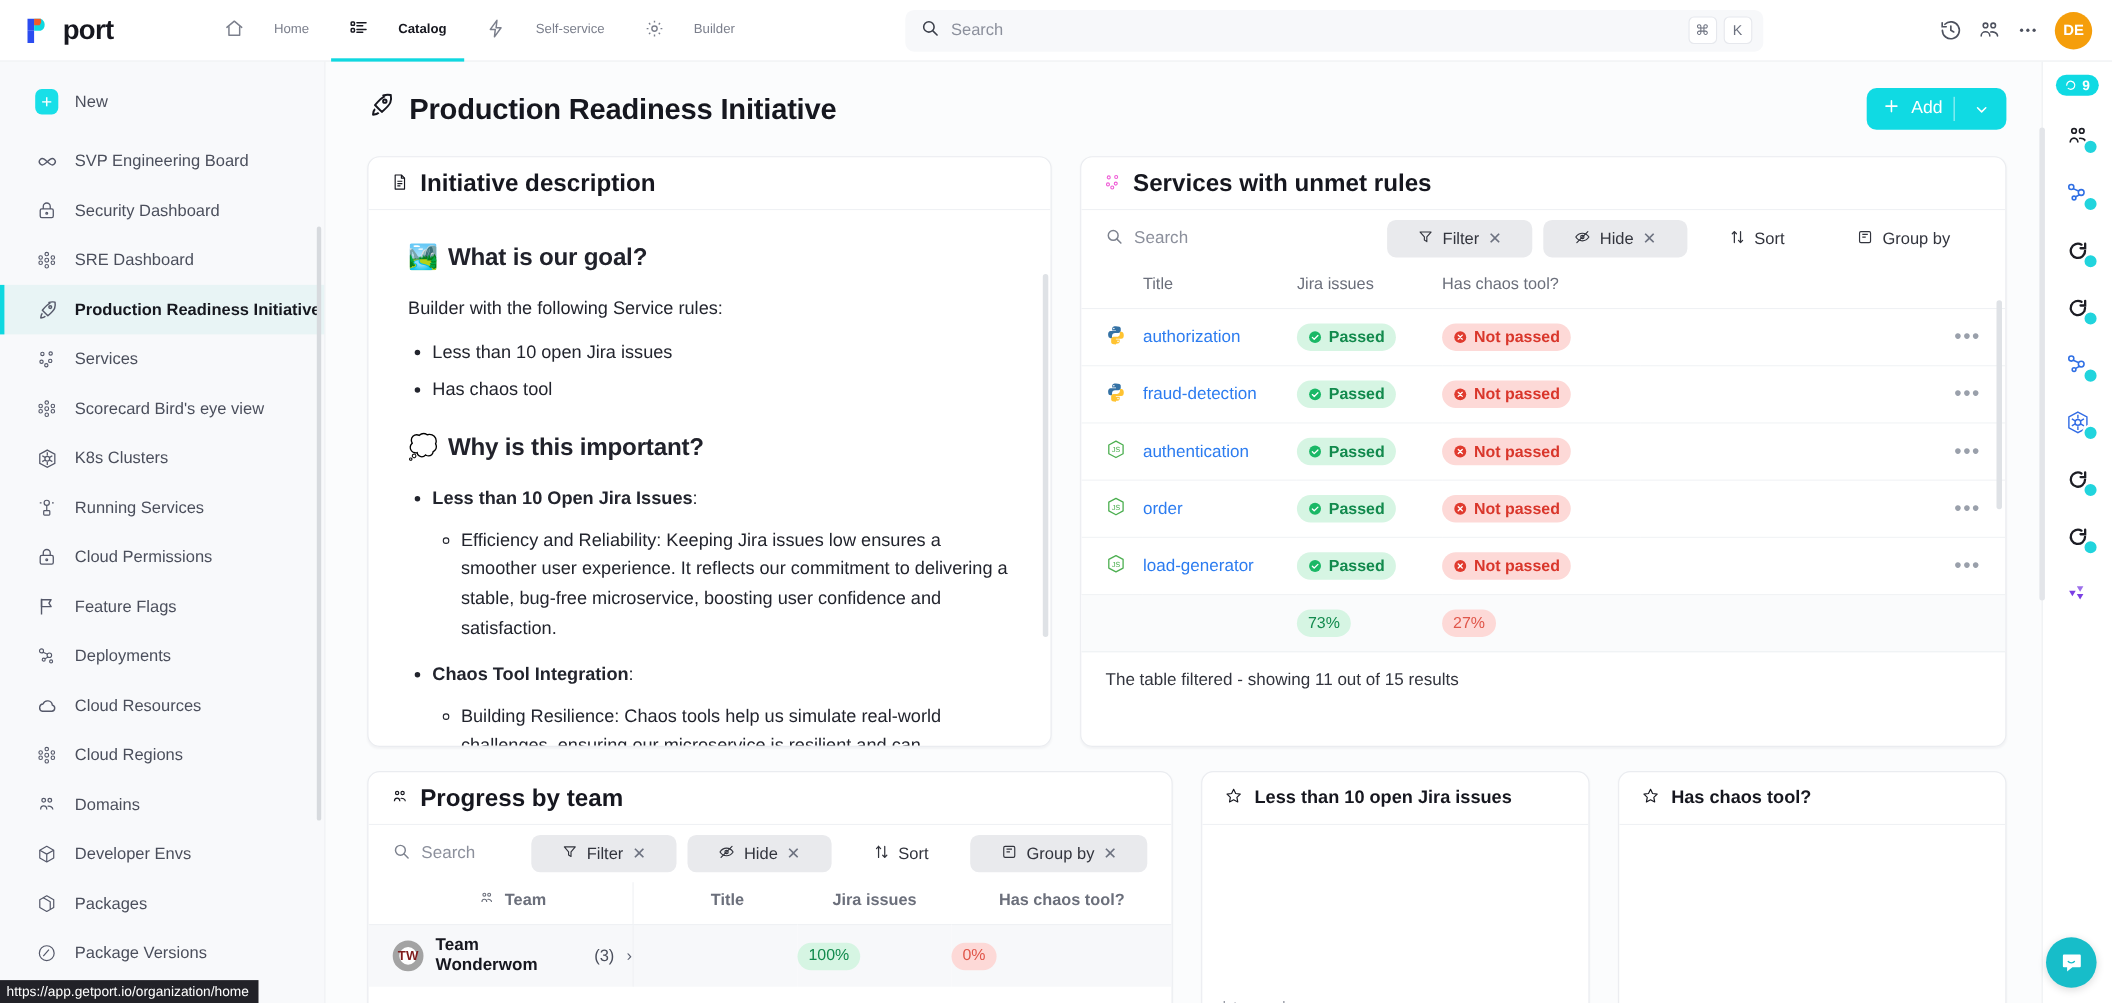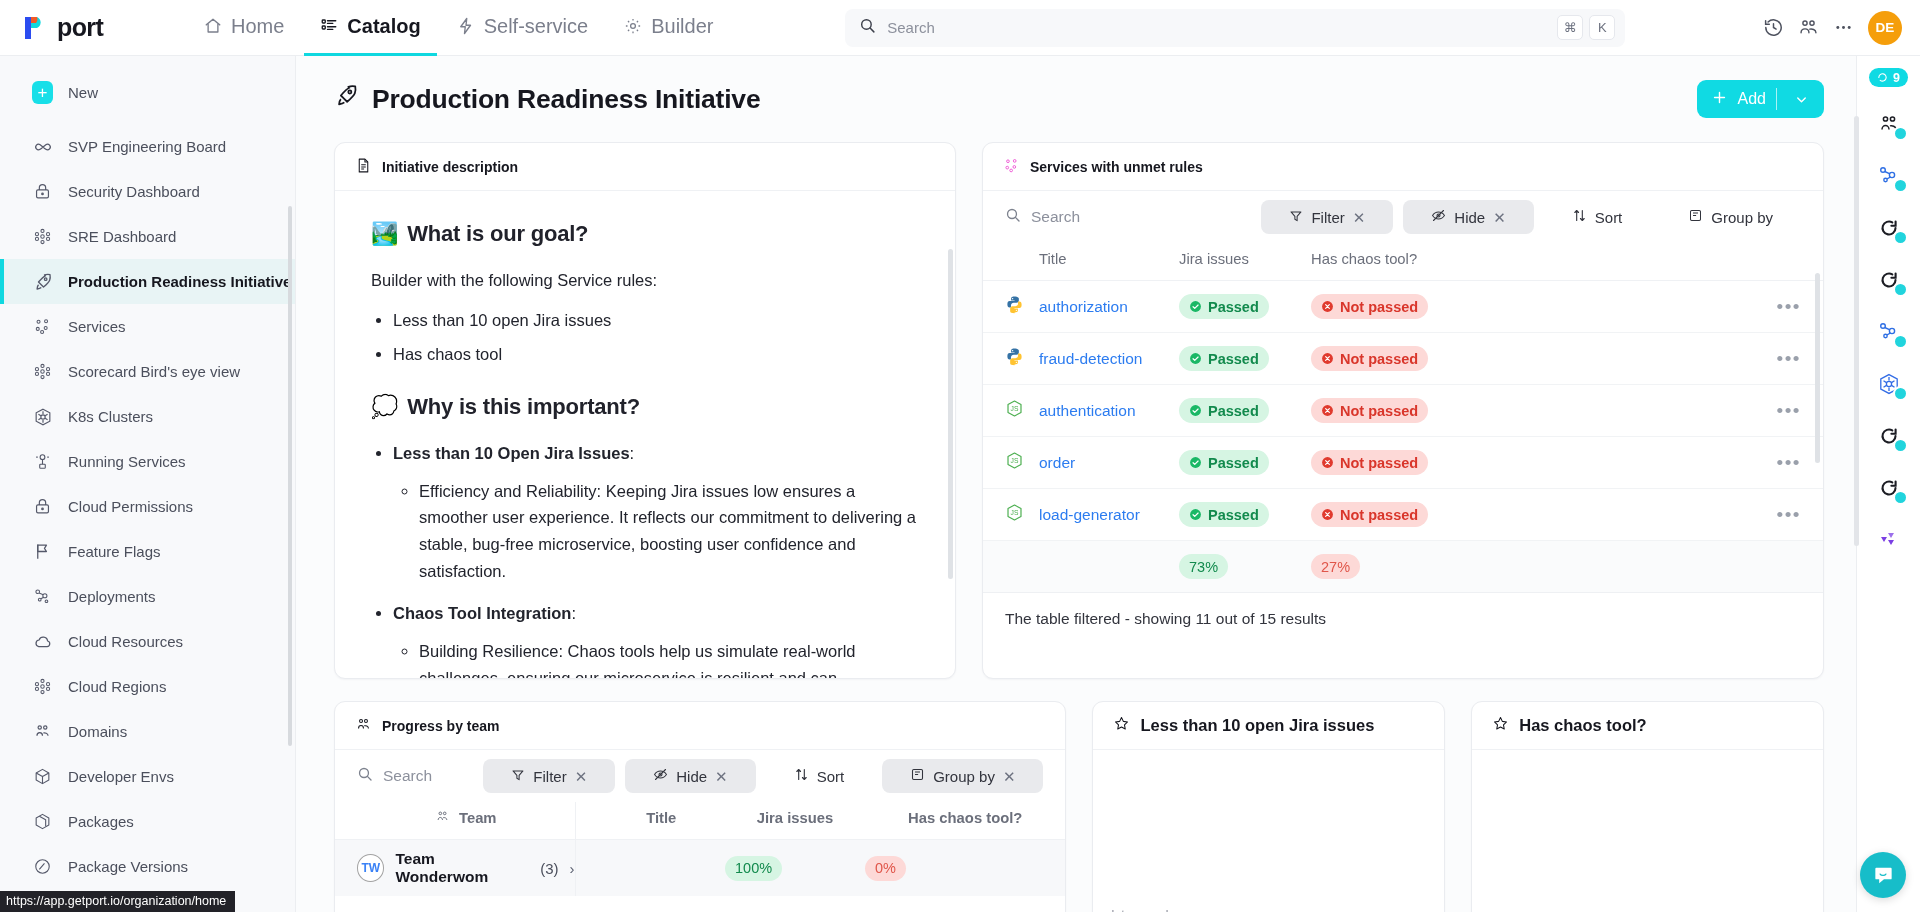--- a/index.html
+++ b/index.html
@@ -19,23 +19,23 @@
     background: #fff;
     border-bottom: 1px solid #eceef1;
     padding: 0 18px 0 22px;
     position: relative; z-index: 20;
   }
   .logo-wrap { display: flex; align-items: center; gap: 9px; width: 166px; }
   .logo-mark { width: 26px; height: 26px; position: relative; }
   .logo-text { font-size: 25px; font-weight: 700; letter-spacing: -0.6px; color: #16171f; }
   .topnav { display: flex; align-items: center; height: 56px; gap: 4px; }
   .topnav-item {
-    display: flex; align-items: center; gap: 9px;
+    display: flex; align-items: center; gap: 27px;
     padding: 0 16px; height: 56px;
-    font-size: 20px; color: #7b7f8c; cursor: pointer;
+    font-size: 12px; color: #7b7f8c; cursor: pointer;
     border-bottom: 3px solid transparent;
   }
   .topnav-item.active { color: #16171f; font-weight: 700; border-bottom-color: #0fd8e0; }
   .topnav-item svg { display: block; }
 
   .search-zone { flex: 1; display: flex; justify-content: center; }
   .searchbox {
     width: 780px; height: 38px; background: #f7f8fa; border-radius: 8px;
     display: flex; align-items: center; padding: 0 10px 0 14px; gap: 11px;
     cursor: text;
@@ -101,21 +101,21 @@
   .add-btn .caret { padding: 0 11px 0 7px; display: flex; align-items: center; }
 
   .grid-top { display: flex; gap: 26px; margin-bottom: 22px; }
   .card {
     background: #fff; border: 1px solid #eaecf0; border-radius: 11px;
     box-shadow: 0 1px 2px rgba(16,24,40,.04);
     display: flex; flex-direction: column; overflow: hidden;
   }
   .card-head {
     height: 48px; min-height: 48px; display: flex; align-items: center; gap: 10px;
-    padding: 0 20px; border-bottom: 1px solid #eff1f4; font-size: 14px; font-weight: 600; color: #16171f;
+    padding: 0 20px; border-bottom: 1px solid #eff1f4; font-size: 22px; font-weight: 600; color: #16171f;
   }
 
   
   .desc-card { width: 622px; height: 537px; }
   .desc-body { padding: 30px 36px 0 36px; overflow: hidden; position: relative; flex: 1; }
   .desc-body h2 { font-size: 22px; font-weight: 700; margin-bottom: 20px; display: flex; align-items: center; gap: 9px; letter-spacing: -0.2px;}
   .desc-body p { font-size: 16.5px; line-height: 1.6; margin-bottom: 14px; color: #22242d; }
   .desc-body ul { margin: 0 0 26px 22px; }
   .desc-body li { font-size: 16.5px; line-height: 1.62; margin-bottom: 7px; color: #22242d; }
   .desc-body ul ul { margin: 11px 0 0 26px; }
@@ -179,22 +179,22 @@
     padding: 7px 0 12px 0; border-bottom: 1px solid #eff1f4;
   }
   .team-tbl th.th-team { padding-left: 22px; }
   .team-tbl .col-team { width: 240px; border-right: 1px solid #eff1f4; }
   .team-tbl .col-title { width: 150px; }
   .team-tbl .col-jira { width: 140px; }
   .team-tbl td { padding: 10px 0; vertical-align: middle; }
   .team-row td { background: #f7f8fa; }
   .team-cell { display: flex; align-items: center; gap: 11px; padding-left: 22px; }
   .team-av {
-    width: 28px; height: 28px; border-radius: 50%; border: 1px solid #a3a3a3; background:#fff;
-    display:flex; align-items:center; justify-content:center; font-size: 12px; color: #3b82f6; font-weight: 600;
+    width: 28px; height: 28px; border-radius: 50%; border: 6px solid #a3a3a3; background:#fff;
+    display:flex; align-items:center; justify-content:center; font-size: 12px; color: #7f1d1d; font-weight: 600;
   }
   .team-name { font-size: 15.5px; font-weight: 700; color: #16171f; }
   .team-count { font-size: 15px; color: #4b4f5c; }
   .chev { color: #5b6070; font-size: 15px; }
 
   
   .rail {
     width: 64px; min-width: 64px; background: #fff; border-left: 1px solid #eceef1;
     display: flex; flex-direction: column; align-items: center; padding-top: 12px; gap: 22px;
     position: relative;

